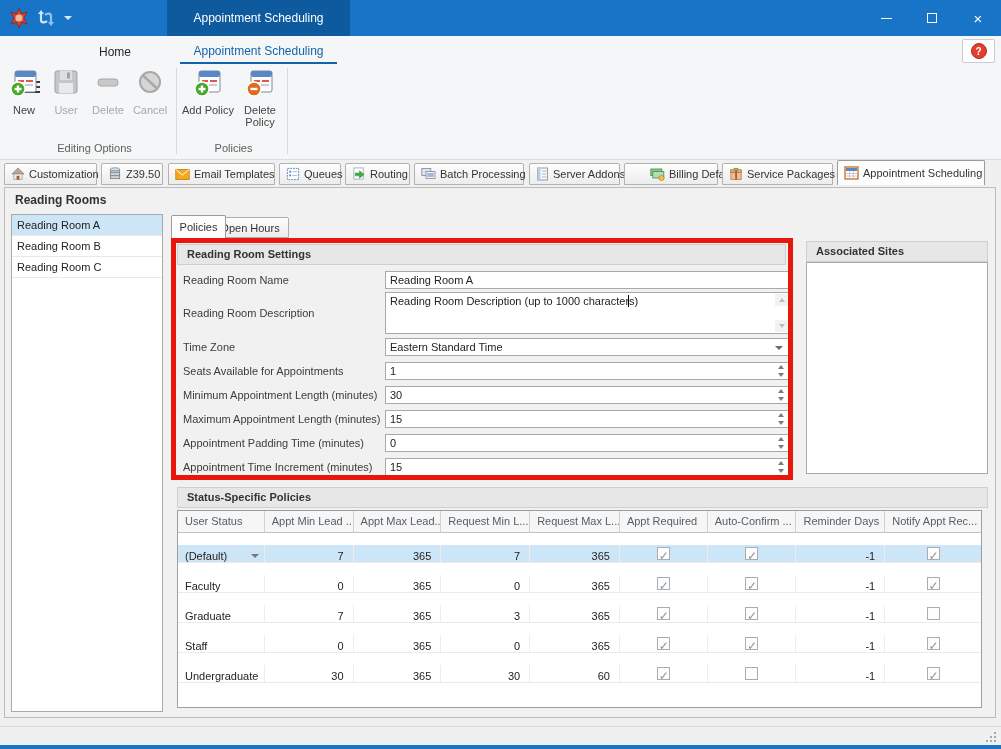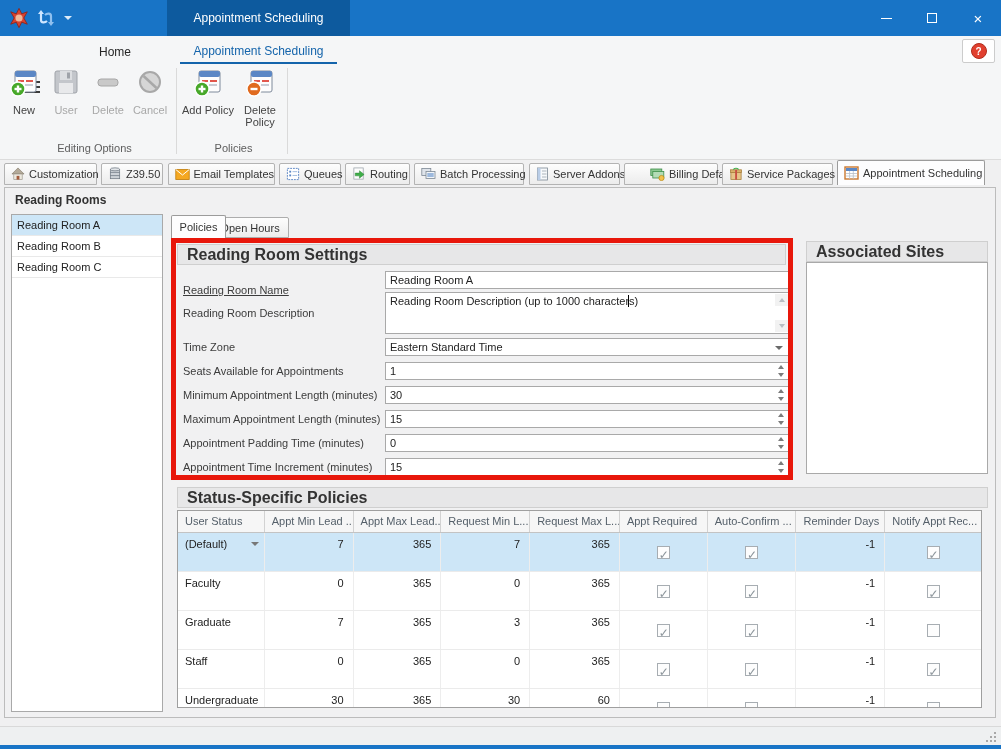--- a/index.html
+++ b/index.html
@@ -54,21 +54,21 @@
   .rr-list { position:absolute; left:6px; top:26px; width:152px; height:498px; background:#fff; border:1px solid #a9a9a9; }
   .rr-item { height:21px; line-height:21px; padding-left:5px; font-size:11px; color:#222; border-bottom:1px solid #e9e9e9; cursor:pointer; }
   .rr-item.selected { background:#cde6f7; }
 
   .dtab { position:absolute; font-size:11px; color:#333; display:flex; align-items:center; justify-content:center;
     background:linear-gradient(#fdfdfd,#ececec); border:1px solid #adadad; border-radius:2px 2px 0 0; cursor:pointer; }
   .dtab.active { background:#fdfdfe; border-color:#9b9b9b; border-bottom:none; z-index:2; }
   .dtab.policies { left:166px; top:27px; width:55px; height:23px; }
   .dtab.openhours { left:206px; top:29px; width:78px; height:21px; }
 
-  .group-hdr { position:absolute; background:#e7e7e8; border:1px solid #cfcfcf; font-size:16px; font-weight:bold;
+  .group-hdr { position:absolute; background:#e7e7e8; border:1px solid #cfcfcf; font-size:11px; font-weight:bold;
     color:#333; line-height:19px; padding-left:9px; }
 
   
   .red-rect { position:absolute; left:166px; top:50px; width:622px; height:242px; border:5px solid #e8170b; z-index:10; pointer-events:none; }
 
   .f-label { position:absolute; left:178px; font-size:11px; color:#3c3c3c; }
   .f-ctl { position:absolute; left:380px; width:405px; height:18px; background:#fff; border:1px solid #a9a9a9; font-size:11px; color:#222; cursor:text; }
   .ctl-text { position:absolute; left:4px; top:2px; white-space:nowrap; }
   .caret-bar { position:absolute; top:2px; width:1px; height:12px; background:#000; }
   .spin { position:absolute; right:1px; top:0; bottom:0; width:14px; display:flex; flex-direction:column; align-items:center; justify-content:center; gap:4px; cursor:pointer; }
@@ -79,21 +79,21 @@
   .scroll-btn { position:absolute; right:1px; width:13px; height:12px; background:#f2f2f2; display:flex; align-items:center; justify-content:center; cursor:pointer; }
   .scroll-btn.up { top:1px; } .scroll-btn.down { bottom:1px; }
   .scroll-btn .tri-up { border-bottom-color:#b8bec3; } .scroll-btn .tri-down { border-top-color:#b8bec3; }
 
   .assoc-box { position:absolute; left:801px; top:74px; width:182px; height:212px; background:#fff; border:1px solid #a9a9a9; }
 
   
   .grid { position:absolute; left:172px; top:322px; width:805px; height:198px; background:#fff; border:1px solid #9f9f9f; overflow:hidden; }
   .grid-header { display:flex; height:22px; background:#f6f6f6; border-bottom:1px solid #c3c3c3; }
   .hc { font-size:11px; color:#55606a; line-height:21px; padding-left:7px; border-right:1px solid #d2d2d2; overflow:hidden; white-space:nowrap; }
-  .grid-row { display:flex; height:39px; border-bottom:1px solid #ebebeb; background:#fff; cursor:pointer; }
+  .grid-row { display:flex; height:18px; border-bottom:1px solid #ebebeb; background:#fff; cursor:pointer;margin-top:12px; }
   .grid-row.selected { background:#cde6f7; }
   .gc { font-size:11px; color:#222; line-height:22px; padding-left:7px; border-right:1px solid #ededed; position:relative; overflow:hidden; white-space:nowrap; }
   .gc.num { text-align:right; padding-right:9px; padding-left:0; }
   .gc.chk { display:flex; align-items:center; justify-content:center; padding:0; }
   .c0 { width:87px; } .c1 { width:89px; } .c2 { width:88px; } .c3 { width:89px; } .c4 { width:90px; }
   .c5 { width:88px; } .c6 { width:89px; } .c7 { width:89px; } .c8 { width:96px; border-right:none; }
   .checkbox { width:13px; height:13px; border:1px solid #a7adb2; background:#fdfdfd; display:inline-block; position:relative; }
   .checkbox.checked::after { content:"\2713"; position:absolute; left:1px; top:-3px; font-size:12px; color:#8d969c; }
   .cell-combo { position:absolute; right:5px; top:9px; width:0; height:0;
     border-left:4px solid transparent; border-right:4px solid transparent; border-top:4px solid #777; }
@@ -235,21 +235,21 @@
     </div>
     <div class="mtab" style="left:101px;width:62px;">
       <svg width="14" height="14" viewBox="0 0 15 15">
         <rect x="2.5" y="2.5" width="10" height="10" fill="#cdd2d7" stroke="#6e7882" stroke-width="0.8"></rect>
         <line x1="2.5" y1="5.8" x2="12.5" y2="5.8" stroke="#6e7882" stroke-width="0.8"></line>
         <line x1="2.5" y1="9.2" x2="12.5" y2="9.2" stroke="#6e7882" stroke-width="0.8"></line>
         <ellipse cx="7.5" cy="2.5" rx="5" ry="1.6" fill="#e3e6e9" stroke="#6e7882" stroke-width="0.8"></ellipse>
       </svg>
       <span>Z39.50</span>
     </div>
-    <div class="mtab" style="left:168px;width:107px;justify-content:flex-end;">
+    <div class="mtab" style="left:168px;width:107px;">
       <svg width="15" height="13" viewBox="0 0 15 13">
         <rect x="0.8" y="1.5" width="13.4" height="10" fill="#f5a821" stroke="#c07c08" stroke-width="0.8"></rect>
         <polyline points="0.8,1.5 7.5,7 14.2,1.5" fill="none" stroke="#fff" stroke-width="1"></polyline>
       </svg>
       <span>Email Templates</span>
     </div>
     <div class="mtab" style="left:279px;width:62px;">
       <svg width="14" height="14" viewBox="0 0 15 15">
         <rect x="1.5" y="1.5" width="12" height="12" fill="#fff" stroke="#5b87c5" stroke-width="1" stroke-dasharray="2,1"></rect>
         <rect x="3.5" y="4" width="2" height="2" fill="#5b87c5"></rect>
@@ -321,21 +321,21 @@
       <div class="rr-item selected">Reading Room A</div>
       <div class="rr-item">Reading Room B</div>
       <div class="rr-item">Reading Room C</div>
     </div>
 
     <div class="dtab policies active">Policies</div>
     <div class="dtab openhours">Open Hours</div>
 
     <div class="group-hdr" style="left:172px;top:56px;width:609px;height:21px;">Reading Room Settings</div>
 
-    <div class="f-label" style="top:96px;text-decoration:underline;">Reading Room Name</div>
+    <div class="f-label" style="top:86px;">Reading Room Name</div>
     <div class="f-ctl" style="top:83px;">
       <span class="ctl-text">Reading Room A</span>
     </div>
 
     <div class="f-label" style="top:119px;">Reading Room Description</div>
     <div class="f-ctl" style="top:104px;height:42px;">
       <span class="ctl-text">Reading Room Description (up to 1000 characters)</span>
       <span class="caret-bar" style="left:242px;"></span>
       <span class="scroll-btn up">
           <i class="tri-up"></i>

